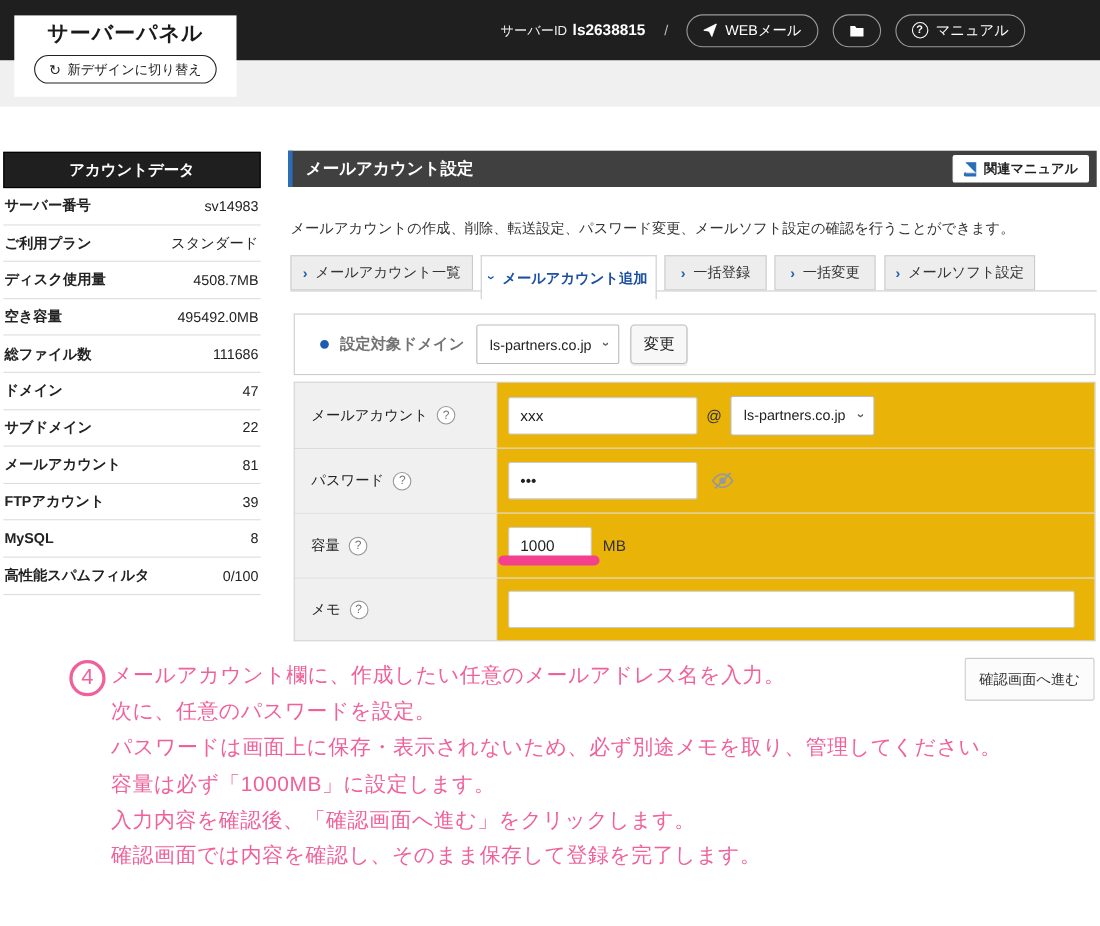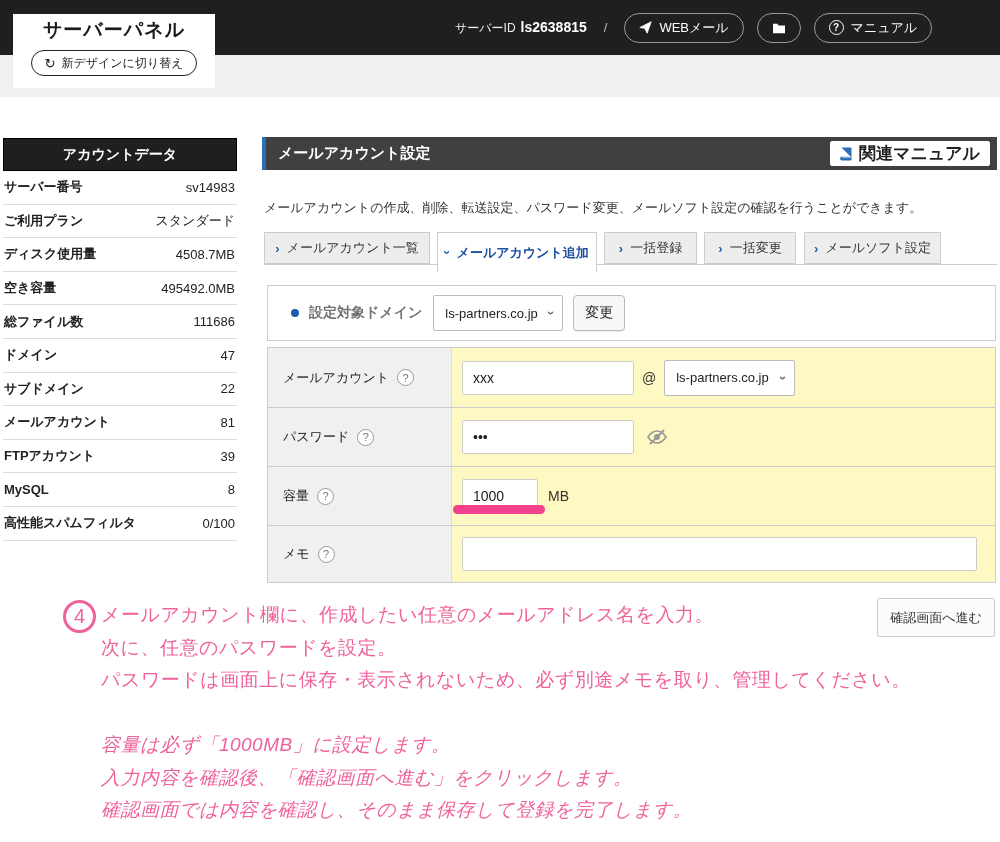--- a/index.html
+++ b/index.html
@@ -32,21 +32,21 @@
     border-bottom:1px solid #ddd; font-size:13px; padding:0 2px 0 1px; }
   .srow .lab { font-weight:bold; color:#222; }
   .srow .val { color:#222; }
 
   
   .main { position:absolute; left:262px; top:137px; width:735px; height:460px; }
   .titlebar { position:absolute; left:0; top:0; width:735px; height:33px; background:#404040;
     border-left:4px solid #2a6db8; display:flex; align-items:center; }
   .titlebar .t { color:#fff; font-size:15px; font-weight:bold; padding-left:12px; }
   .manual-btn { position:absolute; right:7px; top:4px; height:25px; background:#fff; border:1px solid #fff;
-    border-radius:2px; display:inline-flex; align-items:center; gap:6px; padding:0 9px; font-size:17px; font-weight:bold; color:#222; cursor:pointer;margin-left:16px; }
+    border-radius:2px; display:inline-flex; align-items:center; gap:6px; padding:0 9px; font-size:12px; font-weight:bold; color:#222; cursor:pointer;margin-left:16px; }
   .desc { position:absolute; left:2px; top:62px; font-size:13px; color:#333; }
 
   .tabs { position:absolute; left:2px; top:95px; width:733px; height:40px; }
   .tabline { position:absolute; left:0; top:32px; width:733px; height:1px; background:#ccc; }
   .tab { position:absolute; top:0; height:32px; background:#ededed; border:1px solid #ccc;
     display:flex; align-items:center; justify-content:center; gap:7px; font-size:13px; color:#333; cursor:pointer; }
   .tab .chev { color:#1b5fae; font-weight:bold; font-size:13px; line-height:1; }
   .tab.active { height:40px; background:#fff; border-bottom:none; color:#1c4fa1; font-weight:bold; z-index:2; }
   .tab.active .chev { transform:rotate(90deg); }
 
@@ -58,41 +58,41 @@
     display:inline-flex; align-items:center; justify-content:space-between; padding:0 9px 0 11px; font-size:13px; color:#222; cursor:pointer; }
   .selectbox .sc { color:#666; font-size:12px; transform:rotate(90deg); display:inline-block; margin-left:9px; font-weight:bold; }
   .change-btn { height:36px; width:52px; margin-left:10px; background:#f7f7f7; border:1px solid #bbb;
     border-radius:4px; font-size:14px; color:#222; cursor:pointer; box-shadow:0 1px 1px rgba(0,0,0,0.08); }
 
   .ftable { position:absolute; left:5px; top:210px; width:729px; border:1px solid #ccc; }
   .frow { display:flex; border-bottom:1px solid #ccc; }
   .frow:last-child { border-bottom:none; }
   .fcell-label { width:184px; background:#f0f0f0; border-right:1px solid #ddd;
     display:flex; align-items:center; gap:8px; padding-left:15px; font-size:13px; color:#222; }
-  .fcell-value { flex:1; background:#fef9c3; display:flex; align-items:center; padding-left:10px; position:relative; }
+  .fcell-value { flex:1; background:#eab308; display:flex; align-items:center; padding-left:10px; position:relative; }
   .qcircle { display:inline-flex; width:17px; height:17px; border:1px solid #999; border-radius:50%;
     align-items:center; justify-content:center; font-size:11px; color:#777; background:#fff; cursor:pointer; flex:none; }
   .tinput { height:34px; border:1px solid #ccc; border-radius:2px; background:#fff; font-size:14px;
     padding:0 10px; color:#222; font-family:"Liberation Sans",sans-serif; }
   .at-sign { font-size:14px; color:#333; margin:0 8px; }
   .eyeoff { margin-left:12px; cursor:pointer; display:inline-flex; }
   .unit { font-size:14px; color:#333; margin-left:10px; }
   .pink-underline { position:absolute; left:453px; top:505px; width:92px; height:9px; border-radius:5px; background:#f4418e; z-index:6; }
 
   .submit-btn { position:absolute; left:877px; top:598px; width:118px; height:39px; background:#fcfcfc;
     border:1px solid #ccc; border-radius:2px; font-size:13px; color:#333; cursor:pointer;
     font-family:"Liberation Sans",sans-serif; }
 
   
   .step-circle { position:absolute; left:63px; top:600px; width:33px; height:33px; border:3px solid #f0619b;
     border-radius:50%; display:flex; align-items:center; justify-content:center;
     font-size:20px; color:#f0619b; background:#fff; }
   .ann { position:absolute; left:101px; color:#f0619b; font-size:19px; line-height:32.5px; letter-spacing:0.5px; white-space:nowrap; }
   .ann1 { top:599px; }
-  .ann2 { top:729px;font-style:italic; }
+  .ann2 { top:698px; }
 </style>
 </head>
 <body>
 
 <div class="topbar"></div>
 <div class="grayband"></div>
 
 <div class="logo-box">
   <div class="logo-title">サーバーパネル</div>
   <div class="switch-pill">

